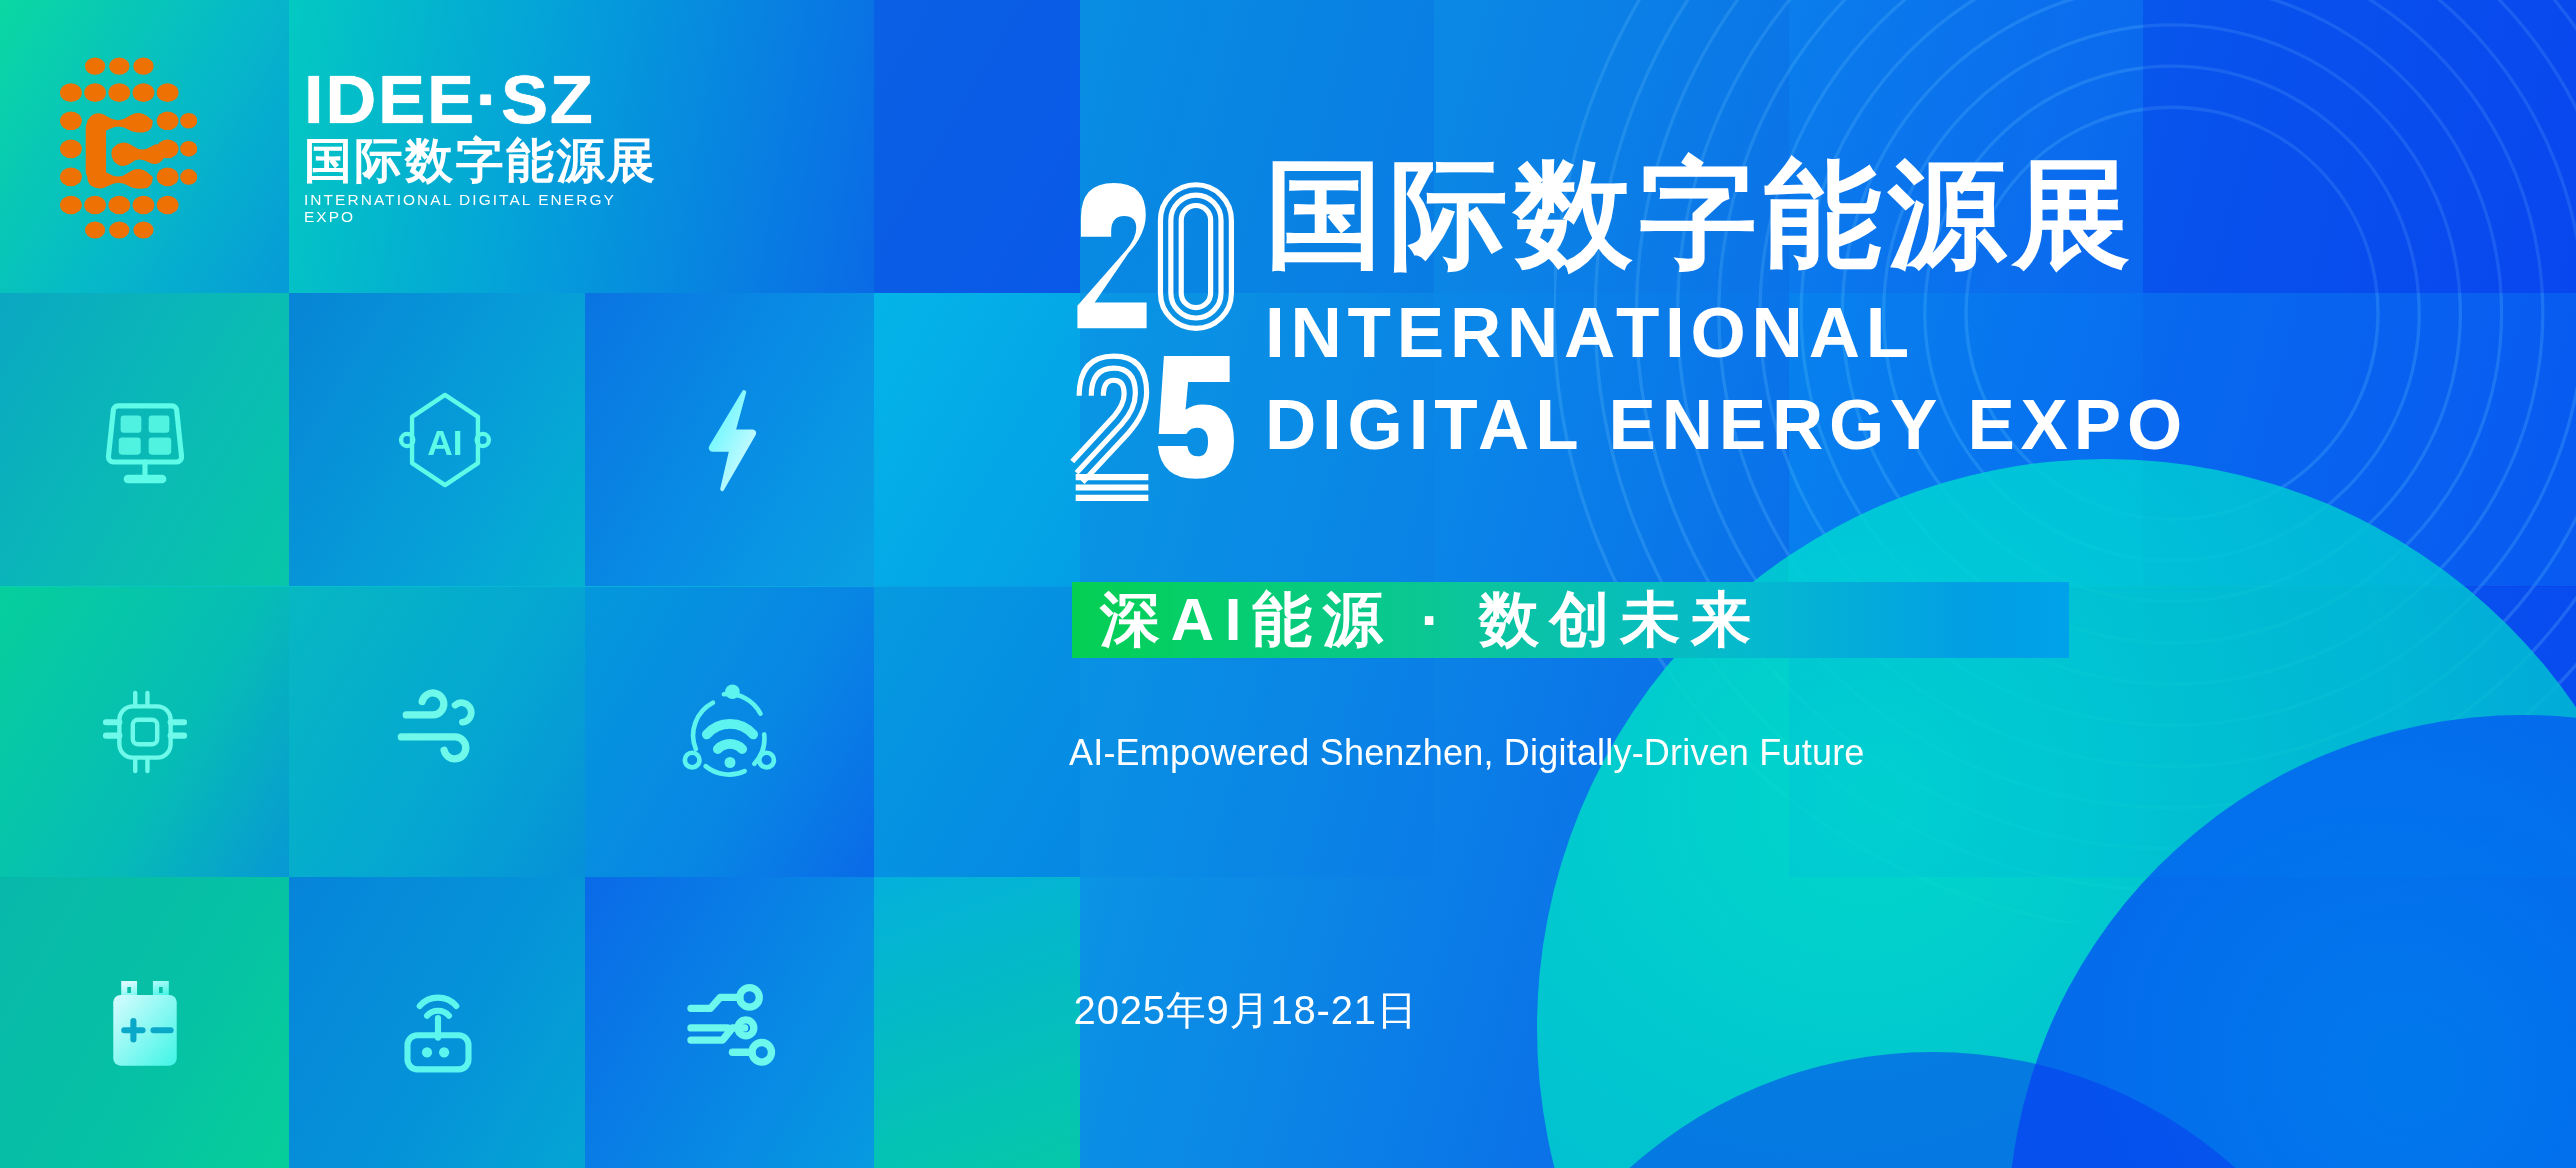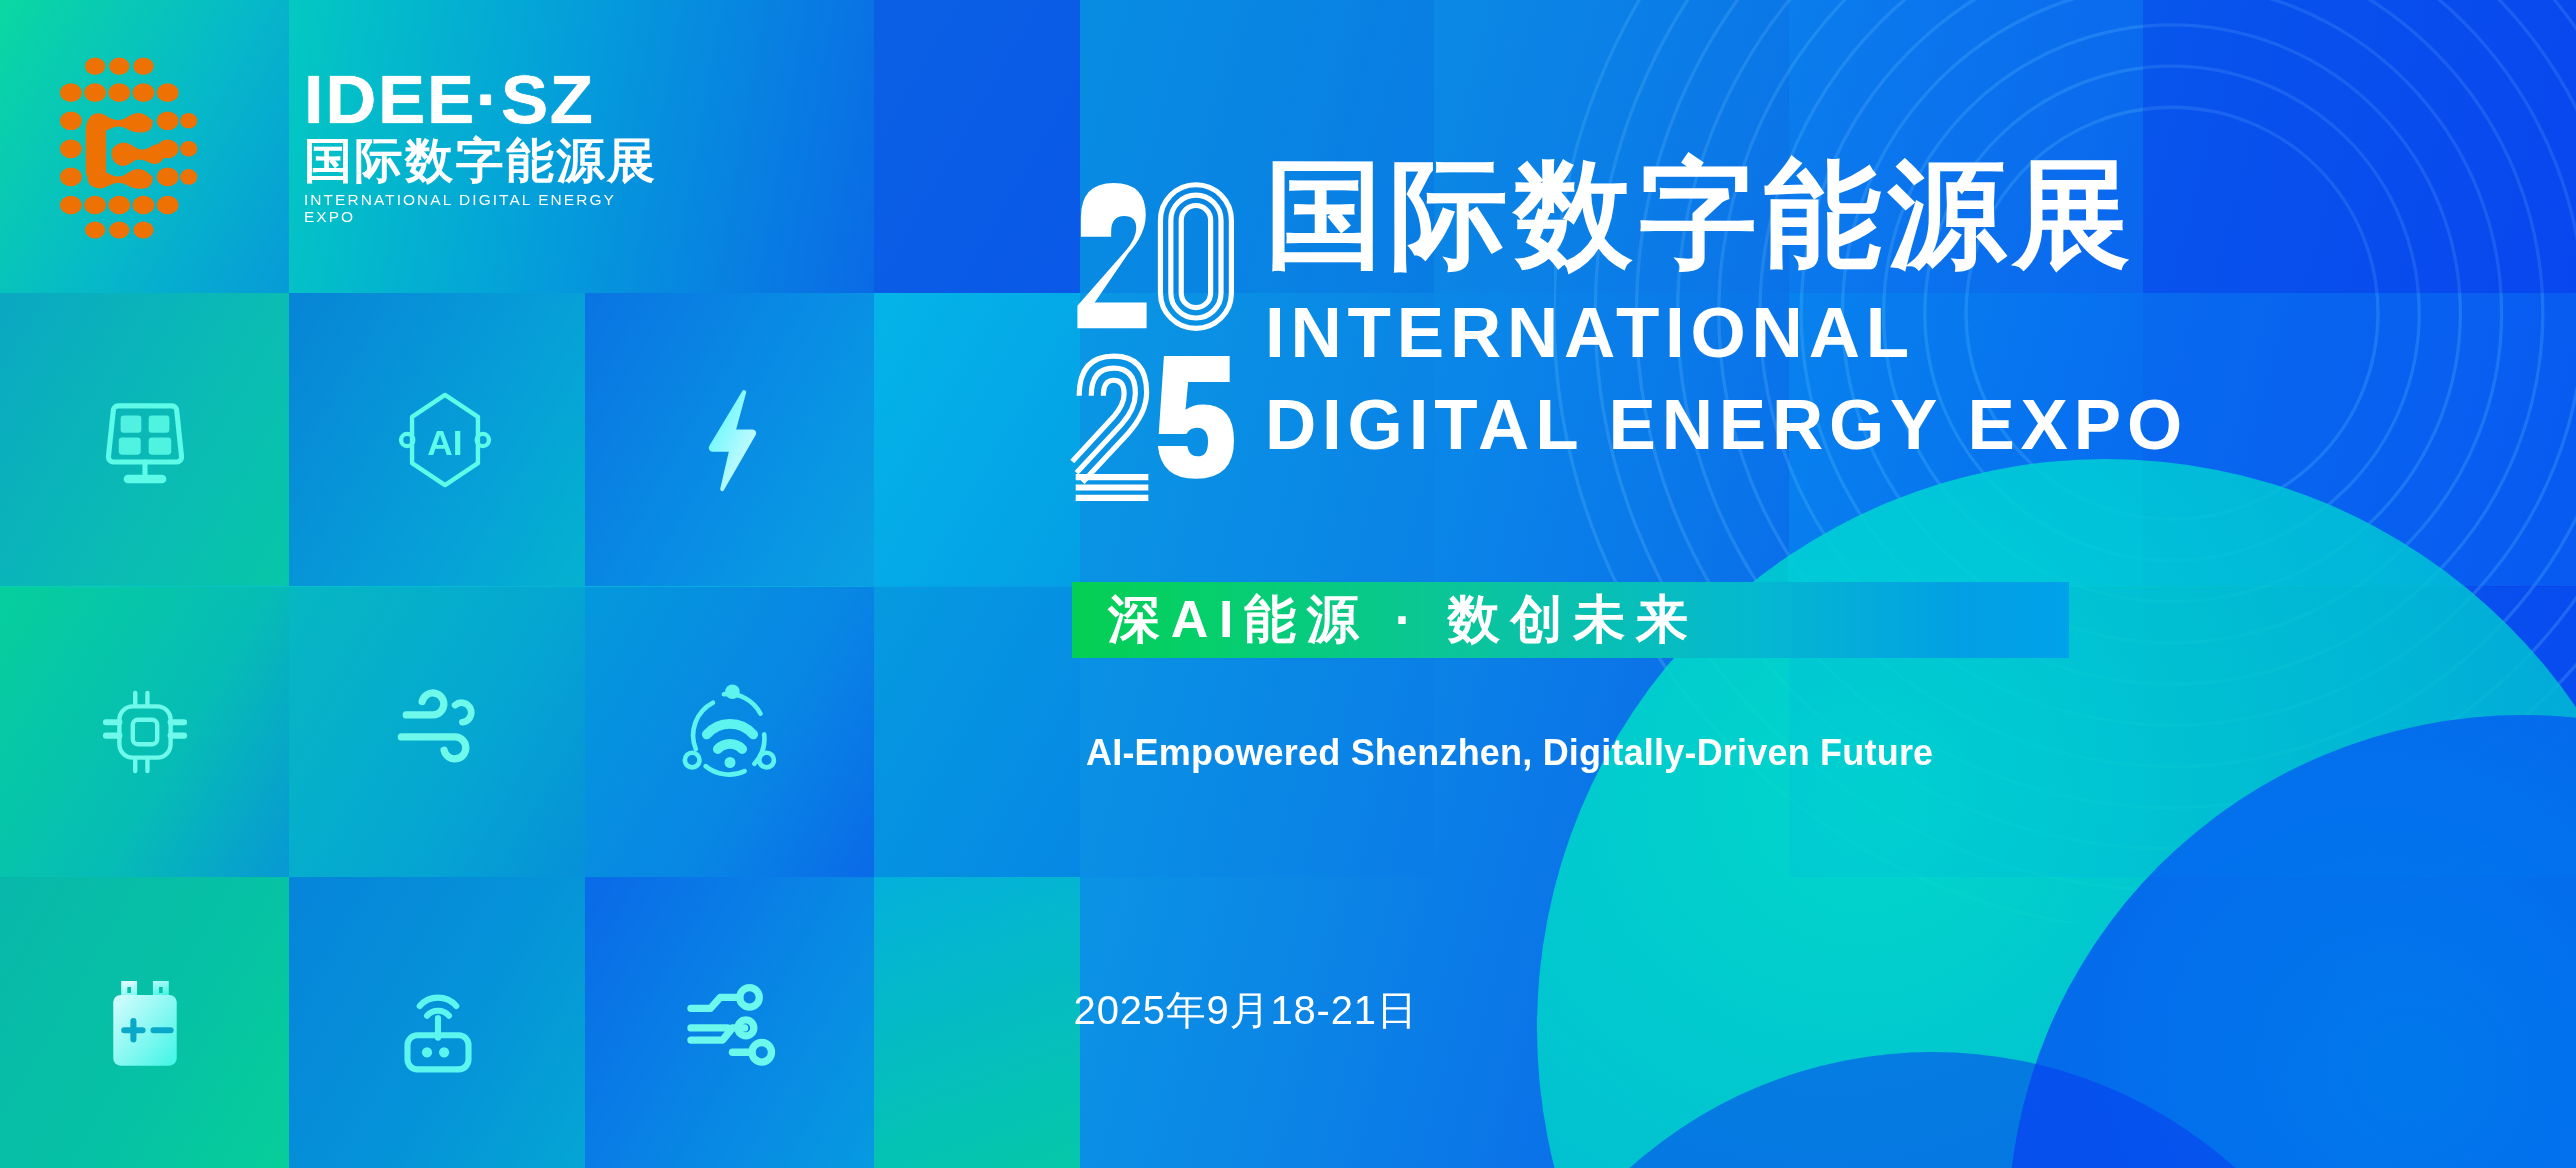--- a/index.html
+++ b/index.html
@@ -73,24 +73,24 @@
   }
   .title-en1{margin-top:20px;}
   .title-en2{margin-top:16px;}
 
   .slogan-bar{
     position:absolute;left:5px;top:582px;width:997px;height:76px;
     background:linear-gradient(90deg,#05cf52 0%,#05cf68 12%,#0bc59c 40%,#05b9cf 68%,#029fe4 90%,#00a2ea 100%);
     display:flex;align-items:center;
   }
   .slogan-cn{
-    color:#fff;font-weight:700;font-size:52px;letter-spacing:10.7px;margin-left:36px;white-space:nowrap;
+    color:#fff;font-weight:700;font-size:60px;letter-spacing:10.7px;margin-left:28px;white-space:nowrap;
   }
   .slogan-en{
-    position:absolute;left:19px;top:732px;color:#fff;font-size:36px;font-weight:700;letter-spacing:0.2px;white-space:nowrap;
+    position:absolute;left:2px;top:732px;color:#fff;font-size:36px;font-weight:400;letter-spacing:0.2px;white-space:nowrap;
   }
 
   .footer-row{
     position:absolute;left:6.6px;top:983px;display:flex;align-items:flex-end;color:#fff;white-space:nowrap;gap:48px;
   }
   .footer-date{font-size:40px;font-weight:400;letter-spacing:0.8px;}
   .footer-venue{font-size:40px;font-weight:400;letter-spacing:0.8px;margin-left:48px;}
 </style>
 </head>
 <body>

